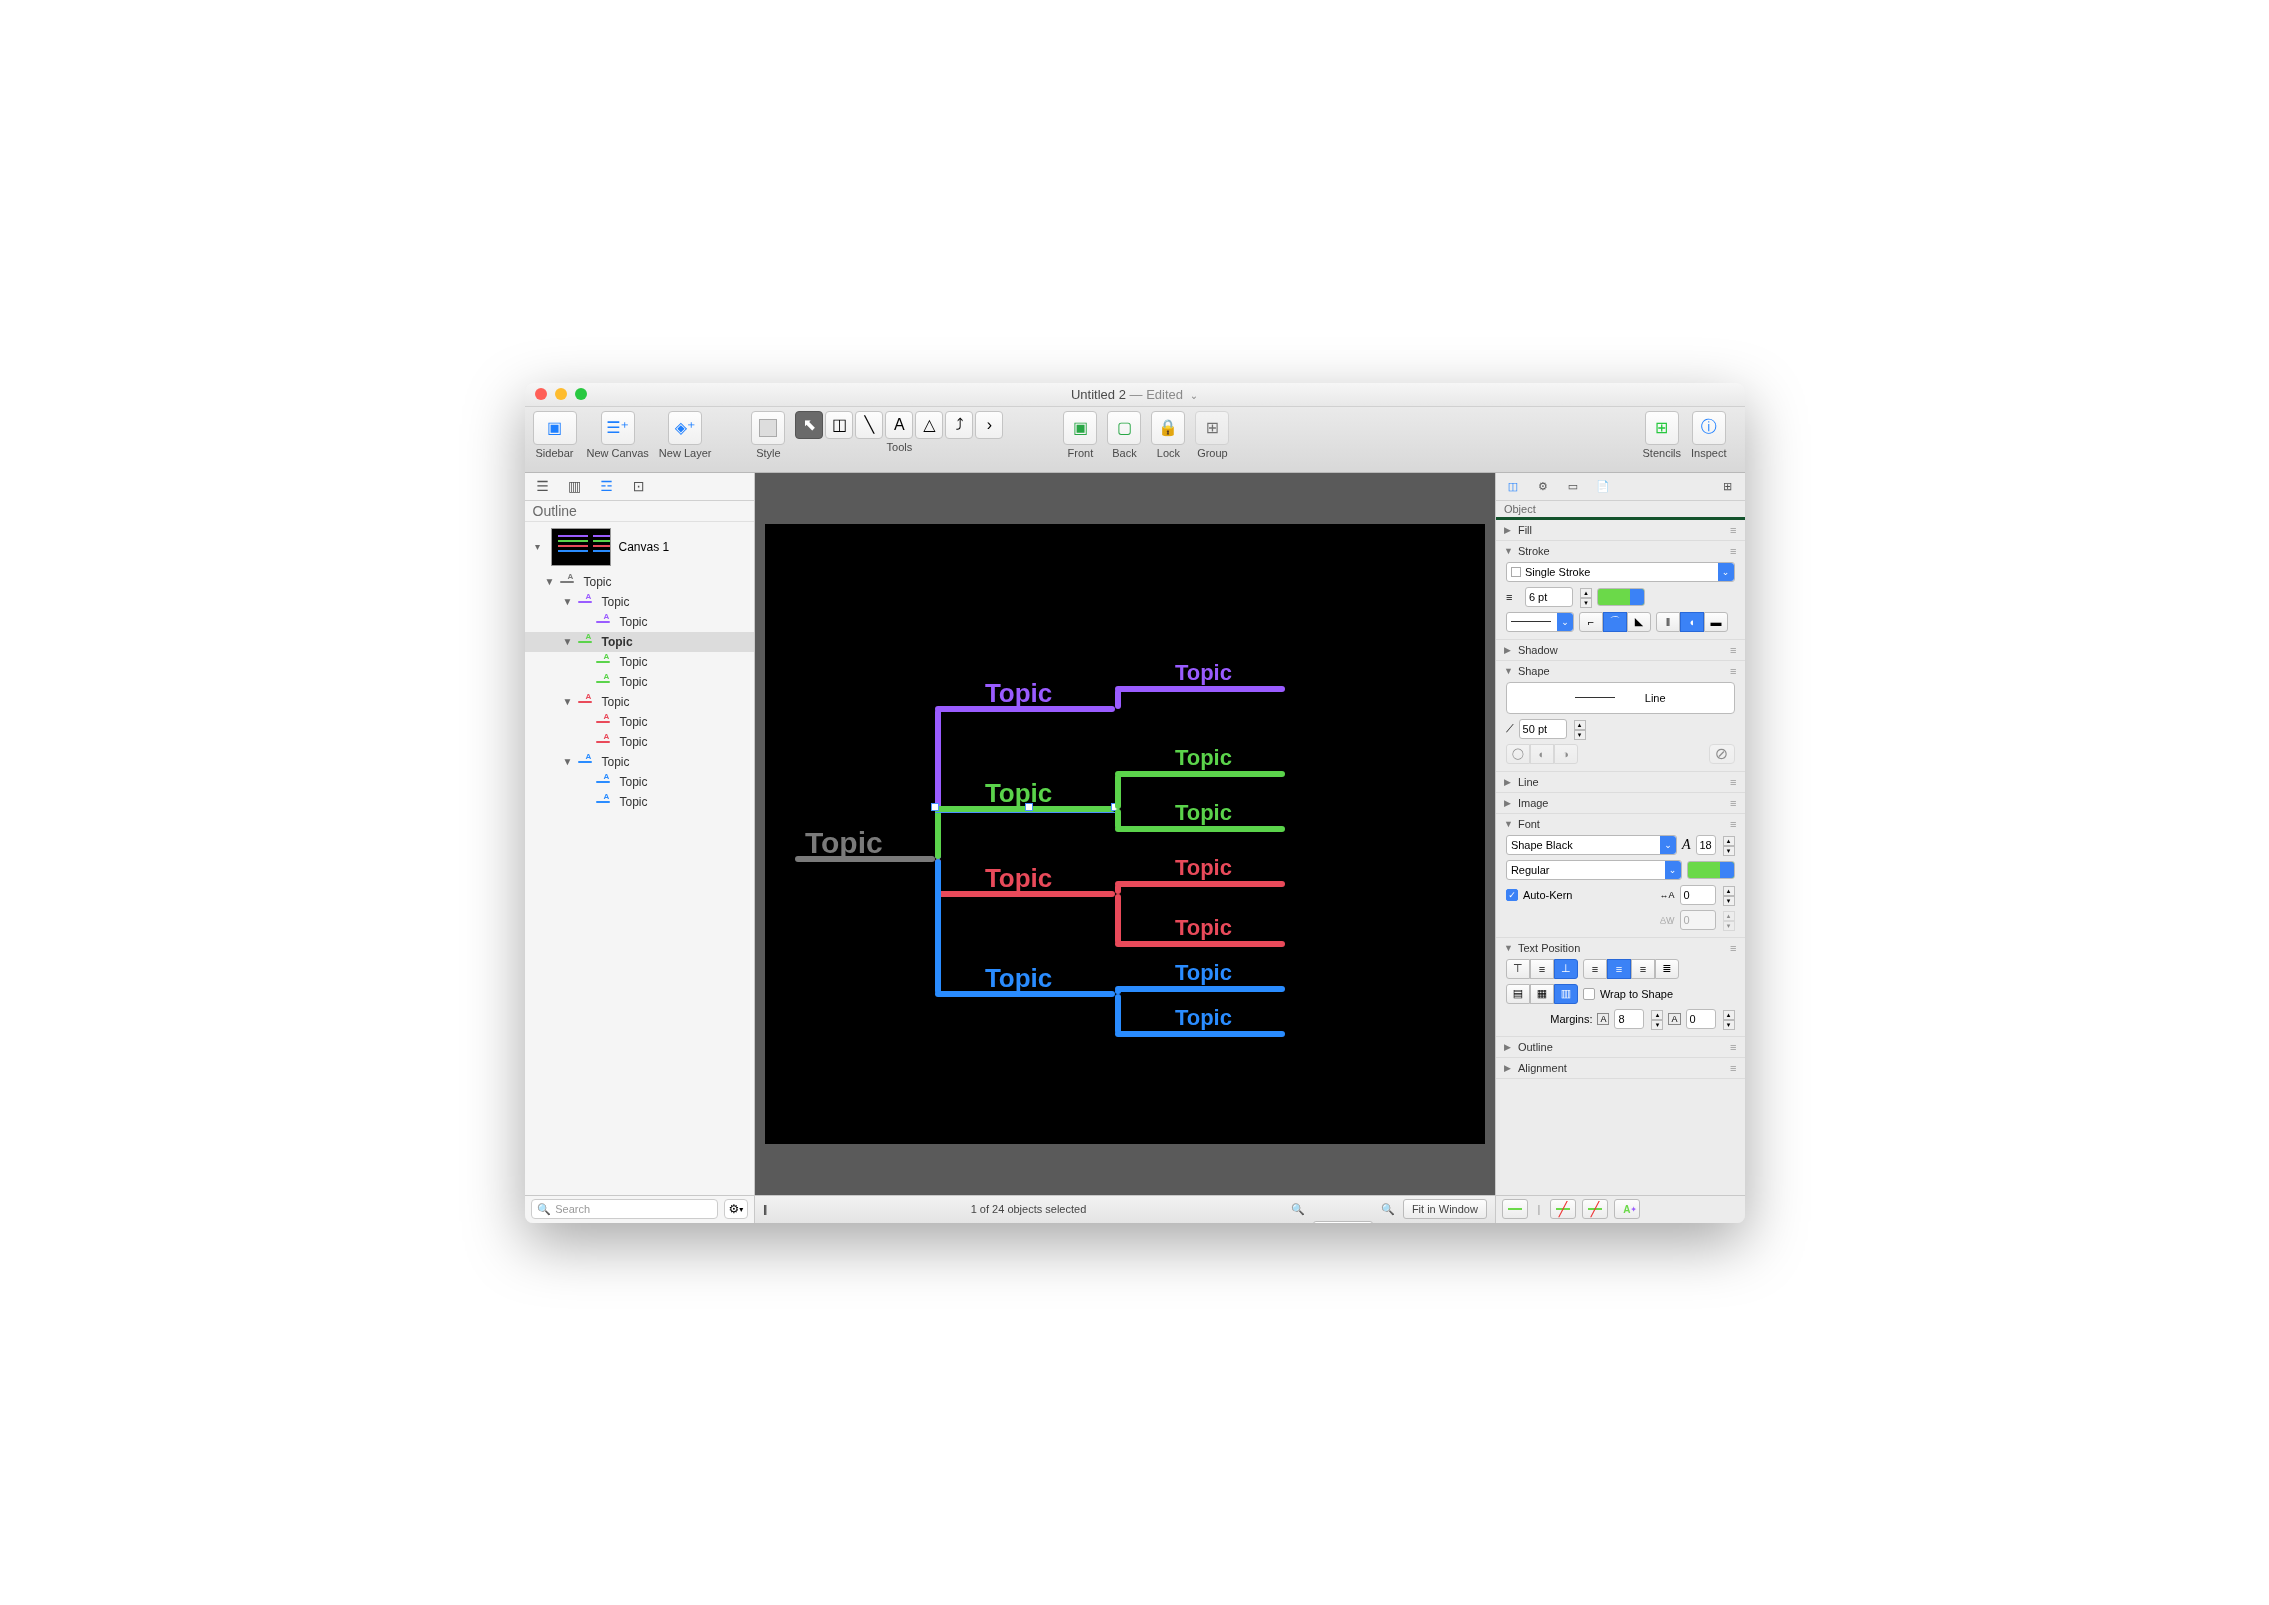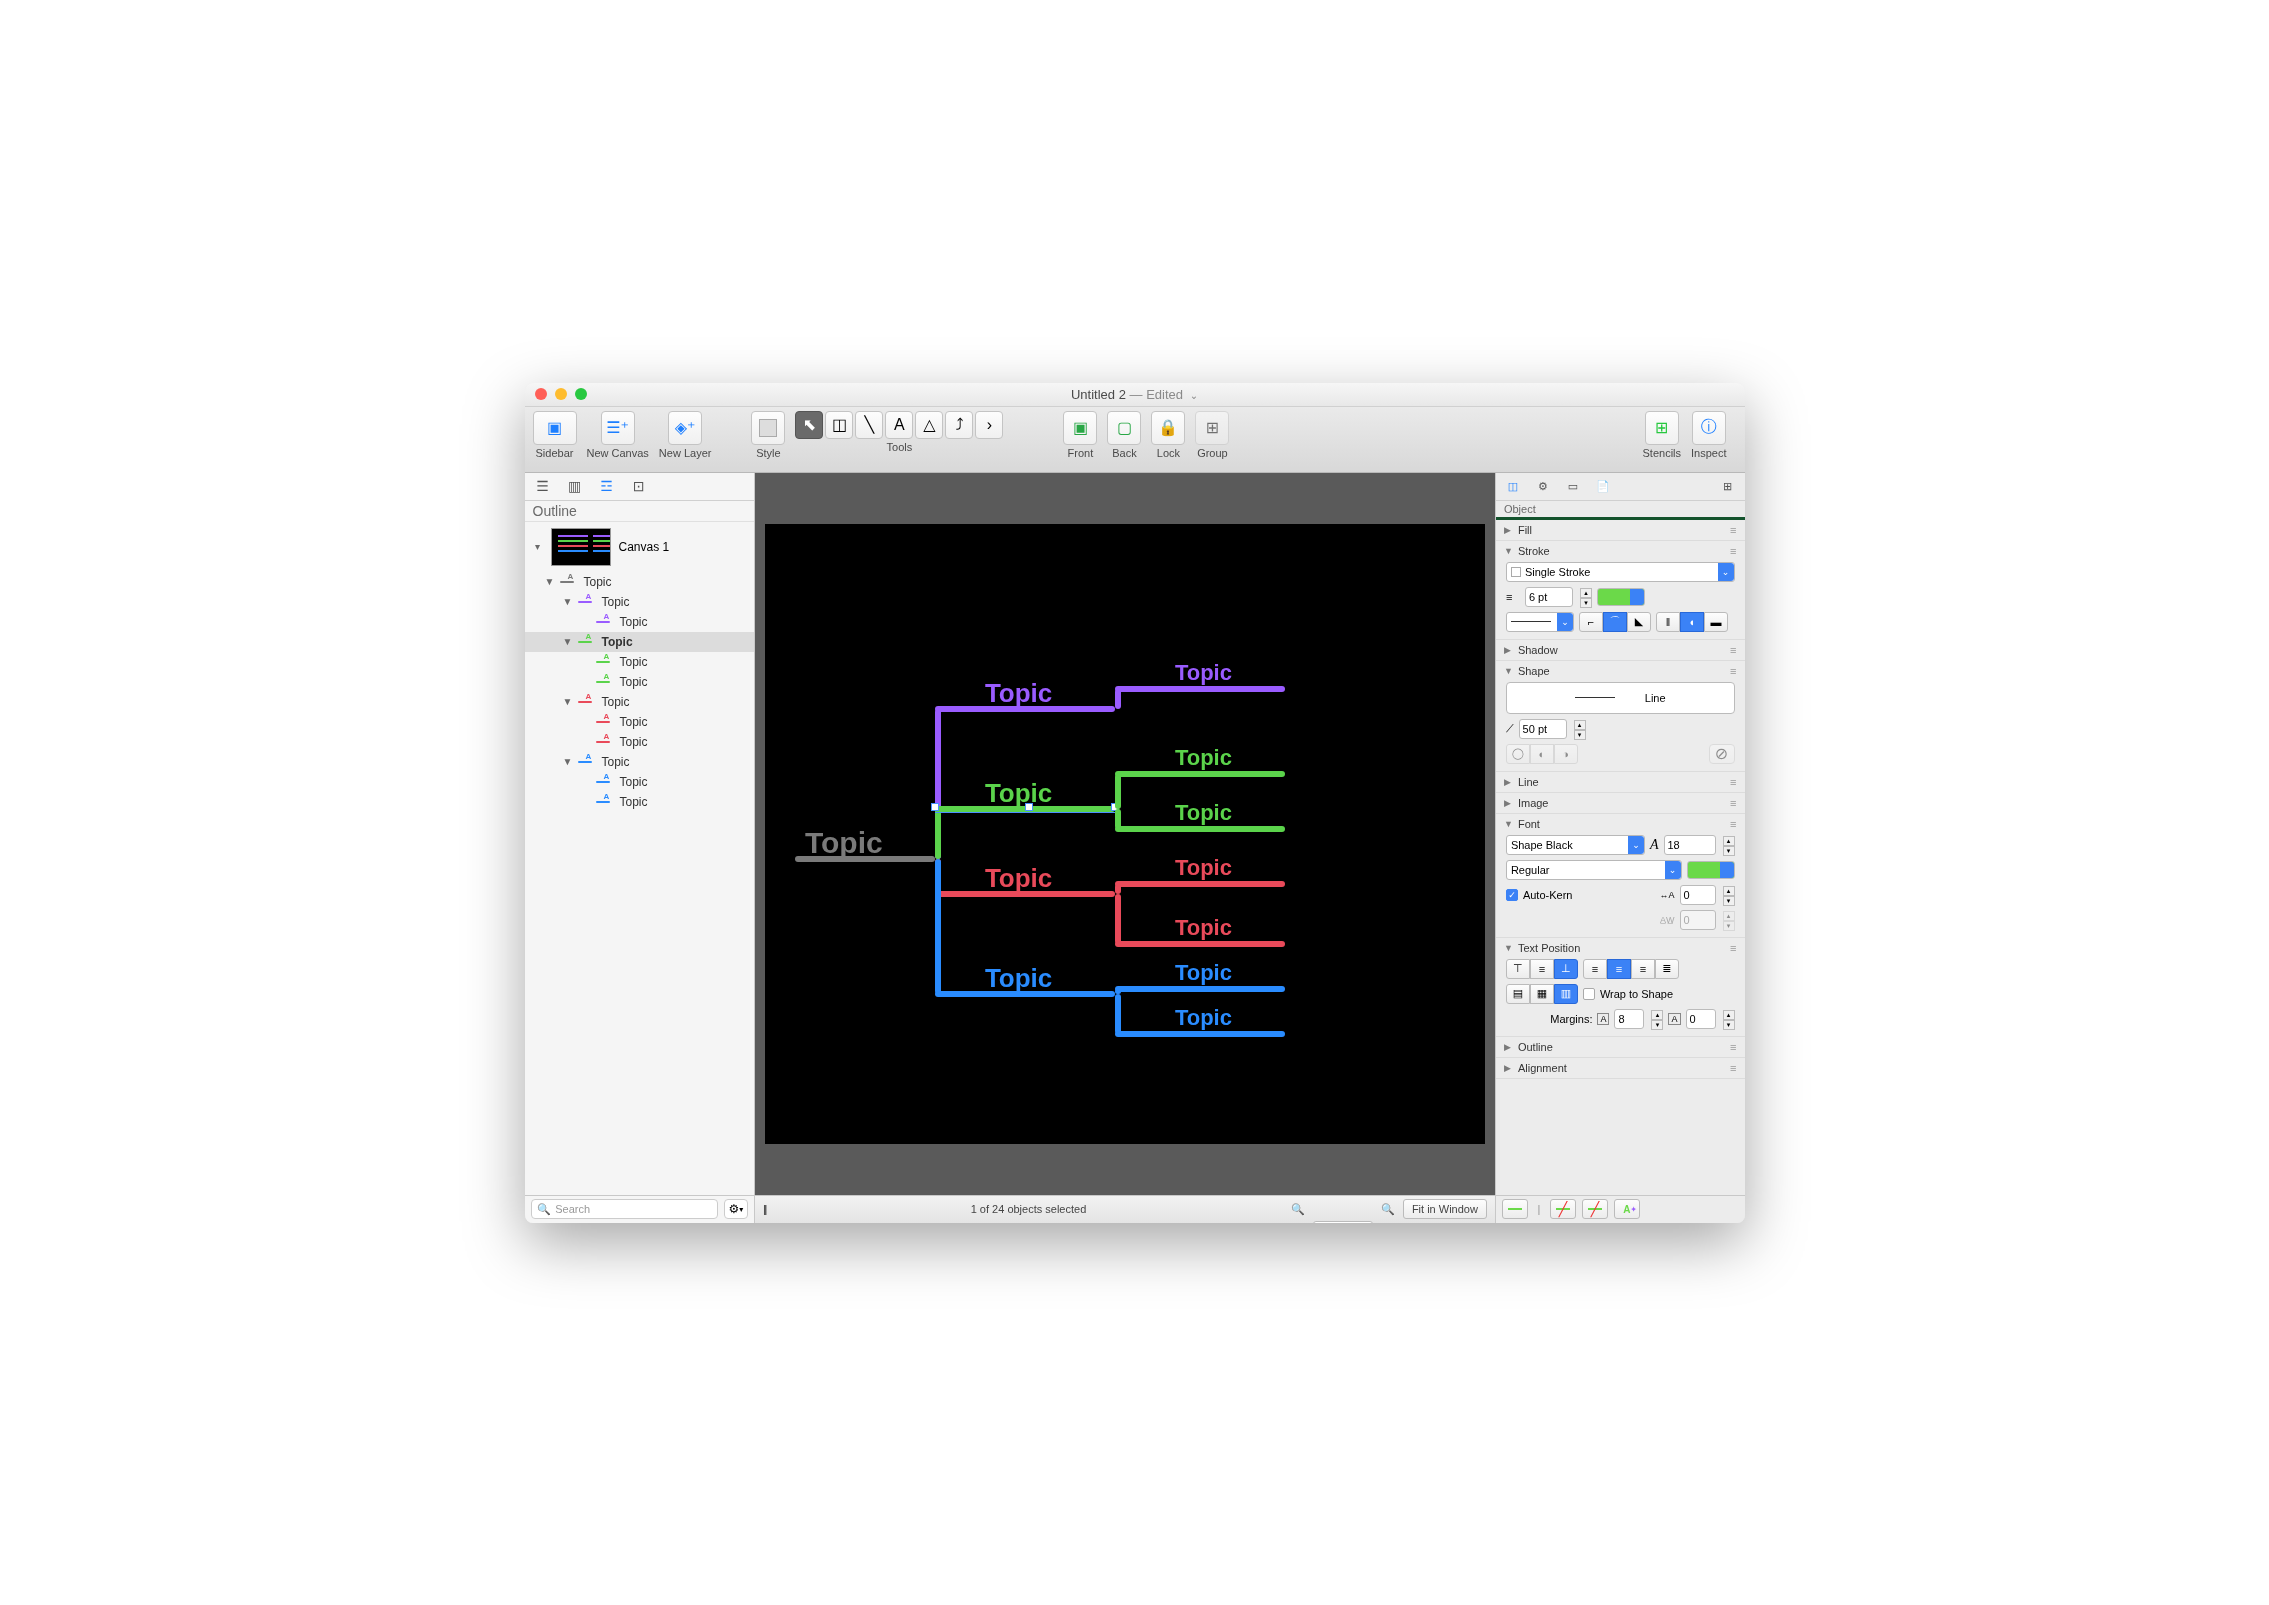--- a/index.html
+++ b/index.html
@@ -501,21 +501,21 @@
               <span>Font</span>
               <span class="menu">≡</span>
             </div>
           <div class="sec-body">
             <div class="row">
               <div class="select">
                   <span>Shape Black</span>
                   <span class="arrow">⌄</span>
                 </div>
               <span style="font-family:serif;font-style:italic;font-size:14px;">A</span>
-              <div class="num-input" style="width:52px;">
+              <div class="num-input" style="width:20px;">
                   <span>18</span>
                 </div>
               <div class="stepper">
                   <span>▴</span>
                   <span>▾</span>
                 </div>
             </div>
             <div class="row">
               <div class="select">
                   <span>Regular</span>

